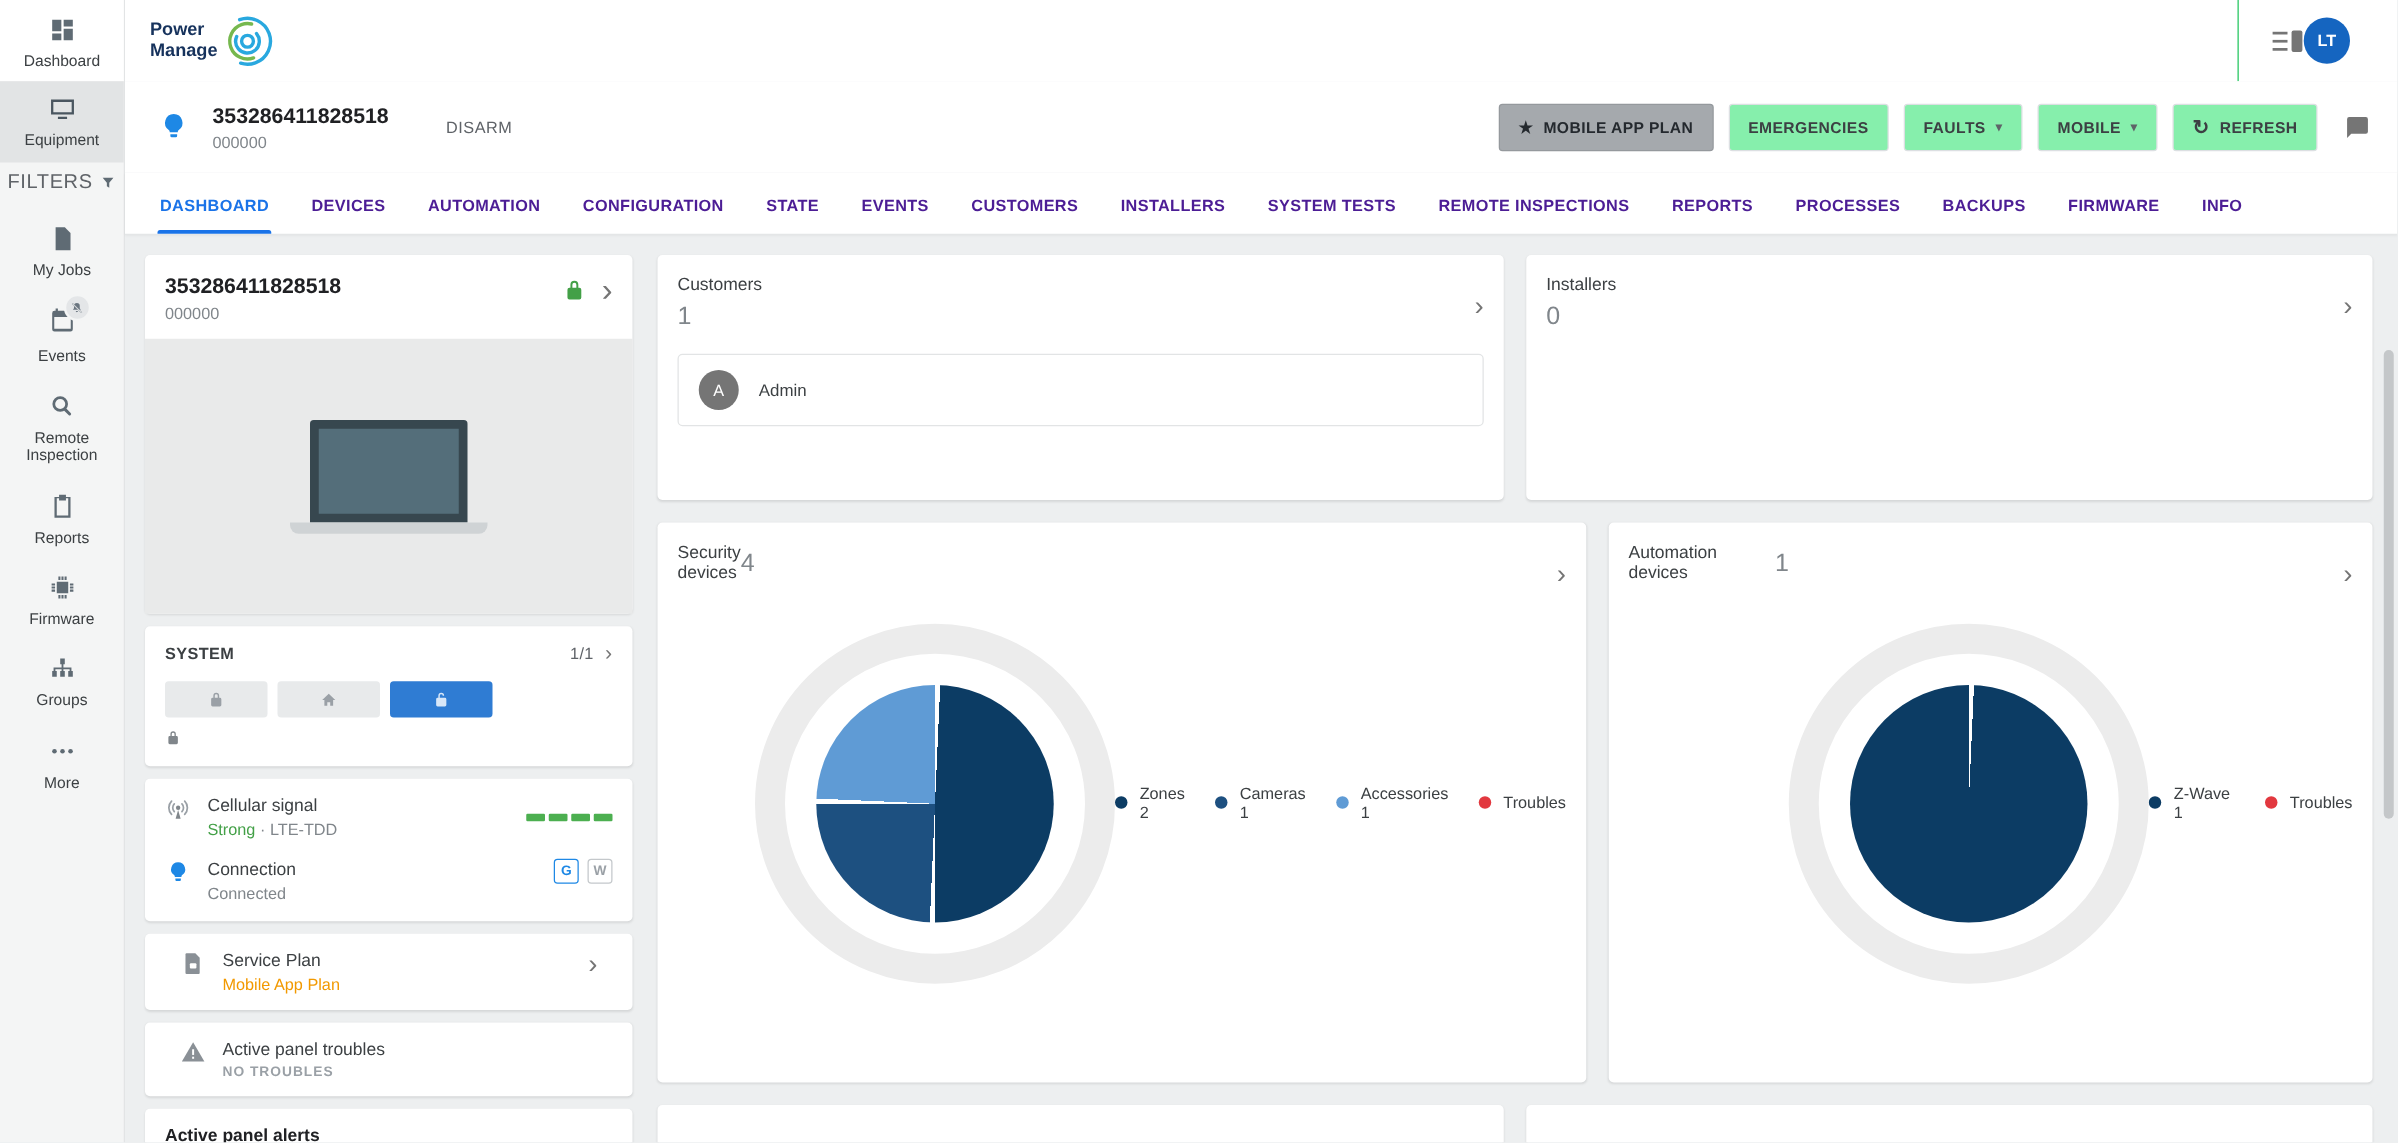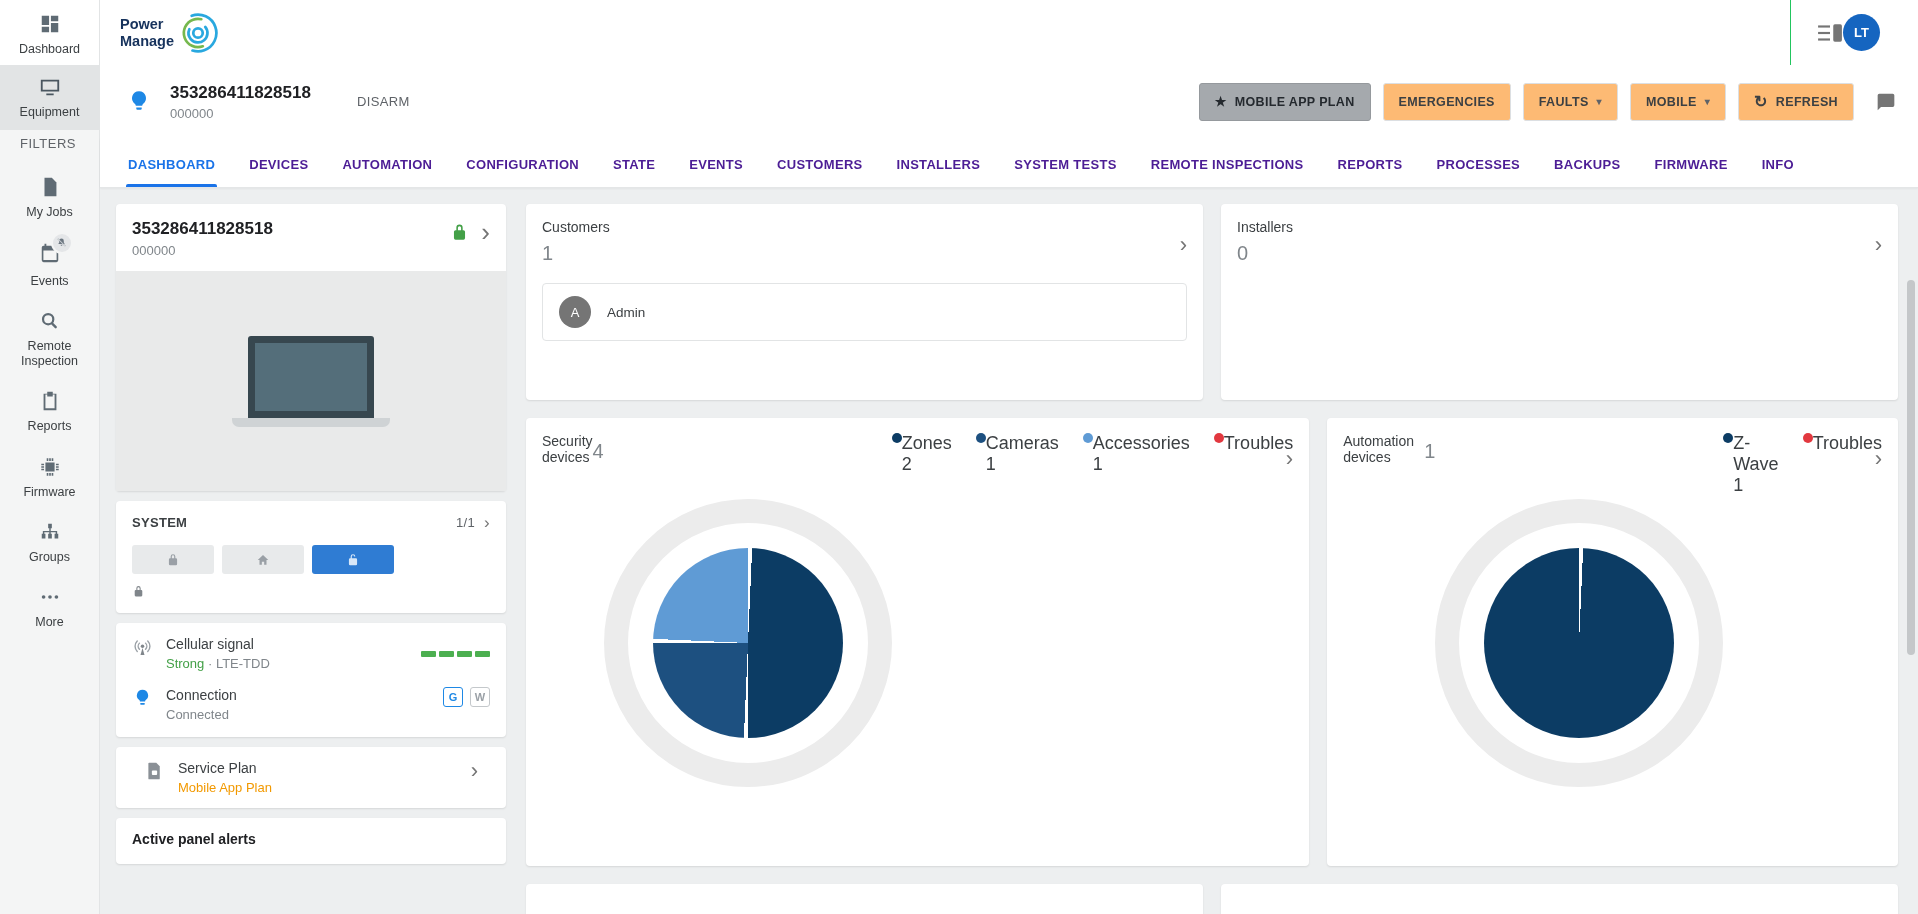--- a/index.html
+++ b/index.html
@@ -6,42 +6,42 @@
   html,body{width:1918px;height:914px}
   body{font-family:"Liberation Sans",sans-serif;background:#edeff0;overflow:hidden;color:#3c4043;position:relative}
   .app{display:flex;width:100%;height:100%}
 
   
   .rail{width:100px;flex:0 0 100px;background:#f4f5f5;border-right:1px solid #e2e4e5;display:flex;flex-direction:column}
   .rail-item{display:flex;flex-direction:column;align-items:center;gap:7px;padding:11px 4px;font-size:12.5px;color:#3c4043;cursor:pointer;text-align:center;line-height:1.15}
   .rail-item svg{width:22px;height:22px}
   .rail-top{background:#fff;height:65px;justify-content:flex-end;padding-bottom:9px}
   .rail-item.active{background:#e2e4e5}
-  .rail-filters{flex-direction:row;gap:6px;font-size:13px;letter-spacing:.5px;color:#5f6368;padding:7px 20px 13px}
+  .rail-filters{flex-direction:row;gap:6px;font-size:16px;letter-spacing:.5px;color:#5f6368;padding:7px 6px 13px}
   .rail-filters svg{width:13px;height:13px}
   .events-wrap{position:relative}
   .badge{position:absolute;top:-8px;right:-10px;width:18px;height:18px;border-radius:50%;background:#e4e6e8;display:flex;align-items:center;justify-content:center;box-shadow:0 0 0 2px #f4f5f5}
   .badge svg{width:11px;height:11px}
 
   
   .main{flex:1;display:flex;flex-direction:column;min-width:0}
   .topbar{height:65px;background:#fff;display:flex;align-items:center;justify-content:space-between;padding:0 38px 0 20px}
   .logo{display:flex;align-items:center;gap:3px;cursor:pointer}
   .logo-text{font-size:14.5px;font-weight:700;color:#16325c;line-height:1.12}
   .logo-text span{display:block}
   .topbar-right{display:flex;align-items:center;border-left:1px solid #22c55e;padding-left:26px;height:100%}
   .avatar{width:37px;height:37px;border-radius:50%;background:#1565c0;color:#fff;font-size:13px;font-weight:700;display:flex;align-items:center;justify-content:center;cursor:pointer}
 
   .panel-header{height:73px;background:#fff;display:flex;align-items:center;justify-content:space-between;padding:0 22px 0 26px}
   .ph-left{display:flex;align-items:center;gap:18px}
   .ph-id{font-size:17px;font-weight:700;color:#202124}
   .ph-sub{font-size:13px;color:#80868b;margin-top:3px}
   .ph-mode{font-size:13px;color:#5f6368;margin-left:28px;letter-spacing:.4px}
   .ph-actions{display:flex;align-items:center;gap:12px}
-  .btn{display:inline-flex;align-items:center;gap:8px;height:38px;padding:0 15px;border:1px solid #dcdfe2;border-radius:3px;background:#fdba74;font-family:inherit;font-size:12.5px;font-weight:700;letter-spacing:.35px;color:#3c4043;cursor:pointer;white-space:nowrap}
+  .btn{display:inline-flex;align-items:center;gap:8px;height:38px;padding:0 15px;border:1px solid #dcdfe2;border-radius:3px;background:#86efac;font-family:inherit;font-size:12.5px;font-weight:700;letter-spacing:.35px;color:#3c4043;cursor:pointer;white-space:nowrap}
   .caret{font-size:10px;color:#5f6368}
   .btn-plan{background:#a5a9ad;border-color:#95999d;color:#24292e}
   .btn-plan .star{font-size:13px}
   .chat-btn{margin-left:10px;background:none;border:none;cursor:pointer;display:flex;align-items:center}
   .chat-btn svg{width:20px;height:20px}
 
   .tabs{height:50px;background:#fff;display:flex;align-items:flex-end;gap:30px;padding:0 26px;border-bottom:1px solid #e4e6e7;box-shadow:0 1px 2px rgba(0,0,0,.05)}
   .tab{font-size:13px;font-weight:700;letter-spacing:.3px;color:#4c1d95;padding:0 2px 15px;cursor:pointer;position:relative;white-space:nowrap}
   .tab.active{color:#1a73e8}
   .tab.active::after{content:"";position:absolute;left:0;right:0;bottom:0;height:3px;background:#1a73e8;border-radius:2px 2px 0 0}
@@ -105,21 +105,21 @@
   .stat-chev{position:absolute;top:30px;right:16px}
   .member-box{margin-top:18px;border:1px solid #e2e4e5;border-radius:4px;padding:12px 16px;display:flex;align-items:center;gap:16px;cursor:pointer}
   .member-avatar{width:32px;height:32px;border-radius:50%;background:#757575;color:#fff;font-size:13px;display:flex;align-items:center;justify-content:center}
   .member-name{font-size:13.5px;font-weight:500;color:#3c4043}
 
   .chart-card{height:448px;padding:15px 16px 14px;position:relative;display:flex;flex-direction:row}
   .donut-zone{flex:1;display:flex;align-items:center;justify-content:center}
   .donut{width:288px;height:288px;border-radius:50%;border:24px solid #ececec;background:#fff;position:relative}
   .pie{position:absolute;width:190px;height:190px;border-radius:50%;left:50%;top:50%;transform:translate(-50%,-50%)}
   .legend{display:flex;justify-content:center;gap:24px;padding-bottom:2px}
-  .litem{display:flex;align-items:flex-start;gap:0;font-size:18px;color:#3c4043}
+  .litem{display:flex;align-items:center;gap:10px;font-size:13px;color:#3c4043}
   .ldot{width:10px;height:10px;border-radius:50%;flex:0 0 10px}
 
   .partial-card{height:120px}
   .scroll-thumb{position:absolute;right:3px;top:280px;width:8px;height:375px;background:#c4c7c9;border-radius:4px;cursor:pointer}
 </style>
 </head>
 <body>
 
 <div class="app">
 
@@ -379,20 +379,31 @@
               <path d="M6 3h8l4 4v14a1 1 0 0 1-1 1H6a1 1 0 0 1-1-1V4a1 1 0 0 1 1-1z" fill="#8a9096"></path>
               <rect x="9" y="12" width="6" height="5" rx="1" fill="#fff"></rect>
             </svg>
           <div>
             <div class="c-title">Service Plan</div>
             <div class="c-sub orange">Mobile App Plan</div>
           </div>
           <span class="chev chev-md ml-auto">›</span>
         </div>
 
+        <div class="card row-card">
+          <svg viewBox="0 0 24 24">
+              <path d="M12 3.2L22.3 20.8H1.7z" fill="#8a9096"></path>
+              <rect x="11.1" y="9.6" width="1.8" height="5.2" fill="#fff"></rect>
+              <rect x="11.1" y="16.4" width="1.8" height="1.9" fill="#fff"></rect>
+            </svg>
+          <div>
+            <div class="c-title">Active panel troubles</div>
+            <div class="caps-sub">NO TROUBLES</div>
+          </div>
+        </div>
 
         <div class="card alerts-card">
           <div class="alerts-title">Active panel alerts</div>
         </div>
       </div>
 
       <div class="right-col">
 
         <div class="grid2">
           <div class="card stat-card">

